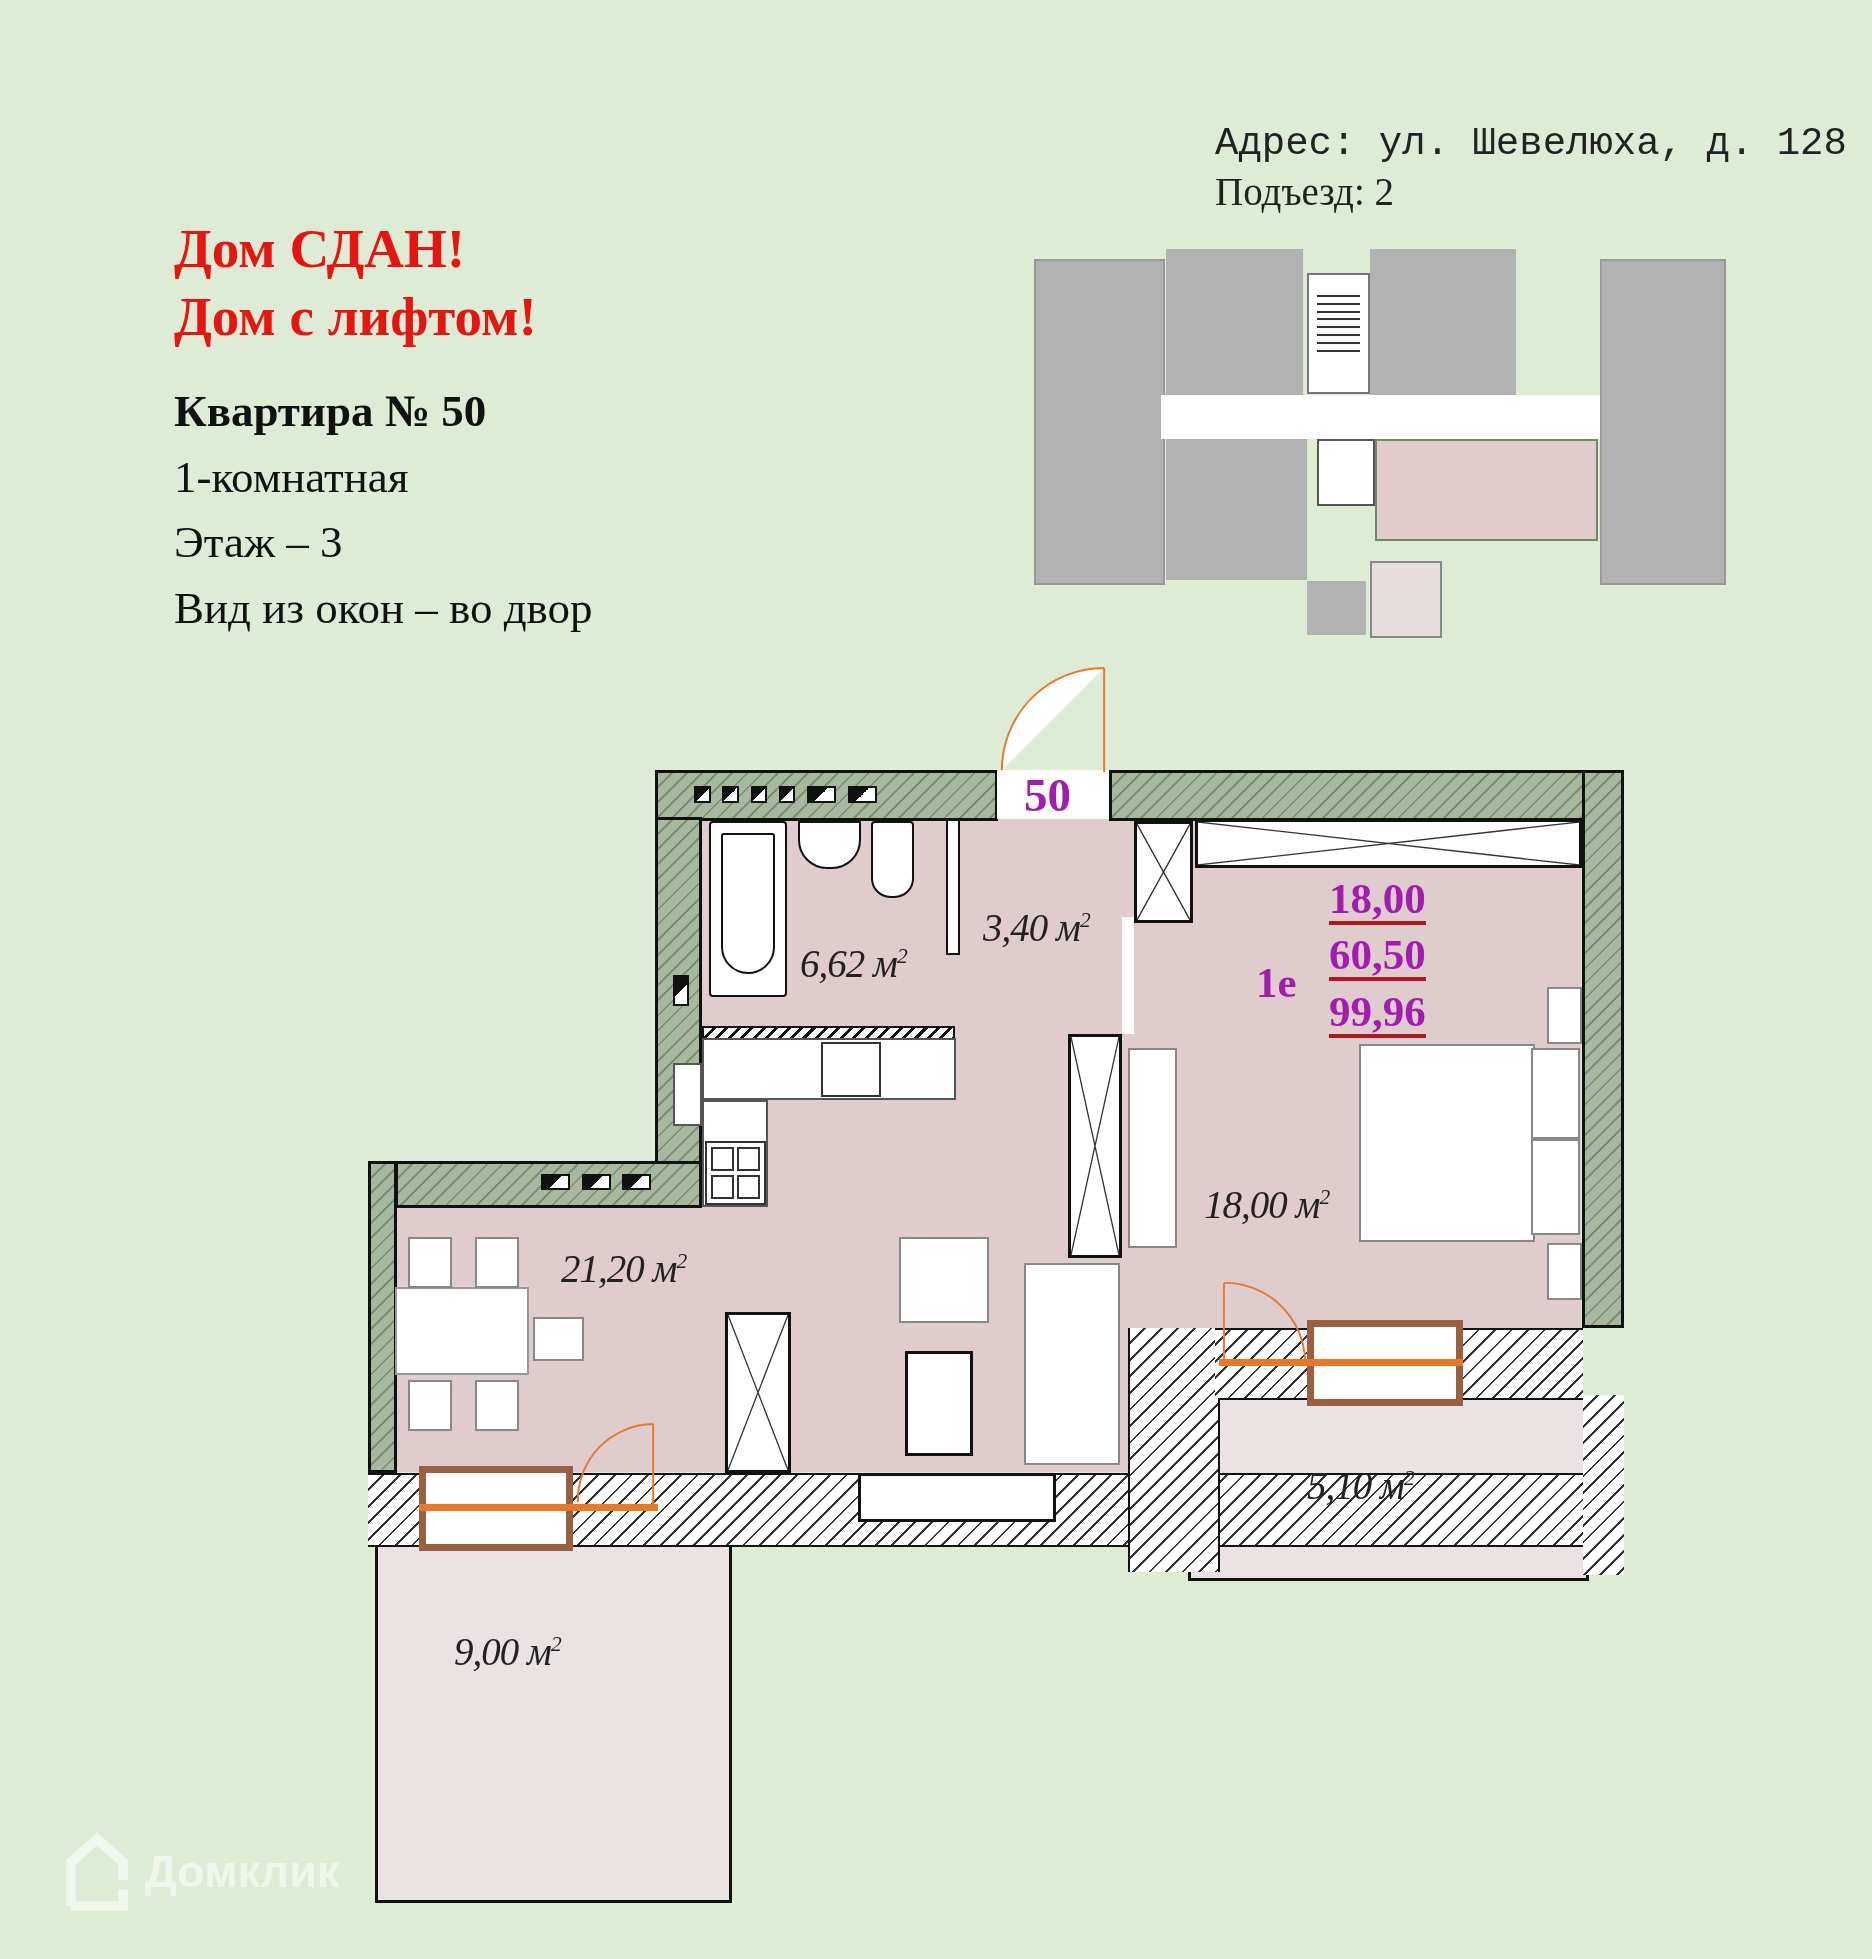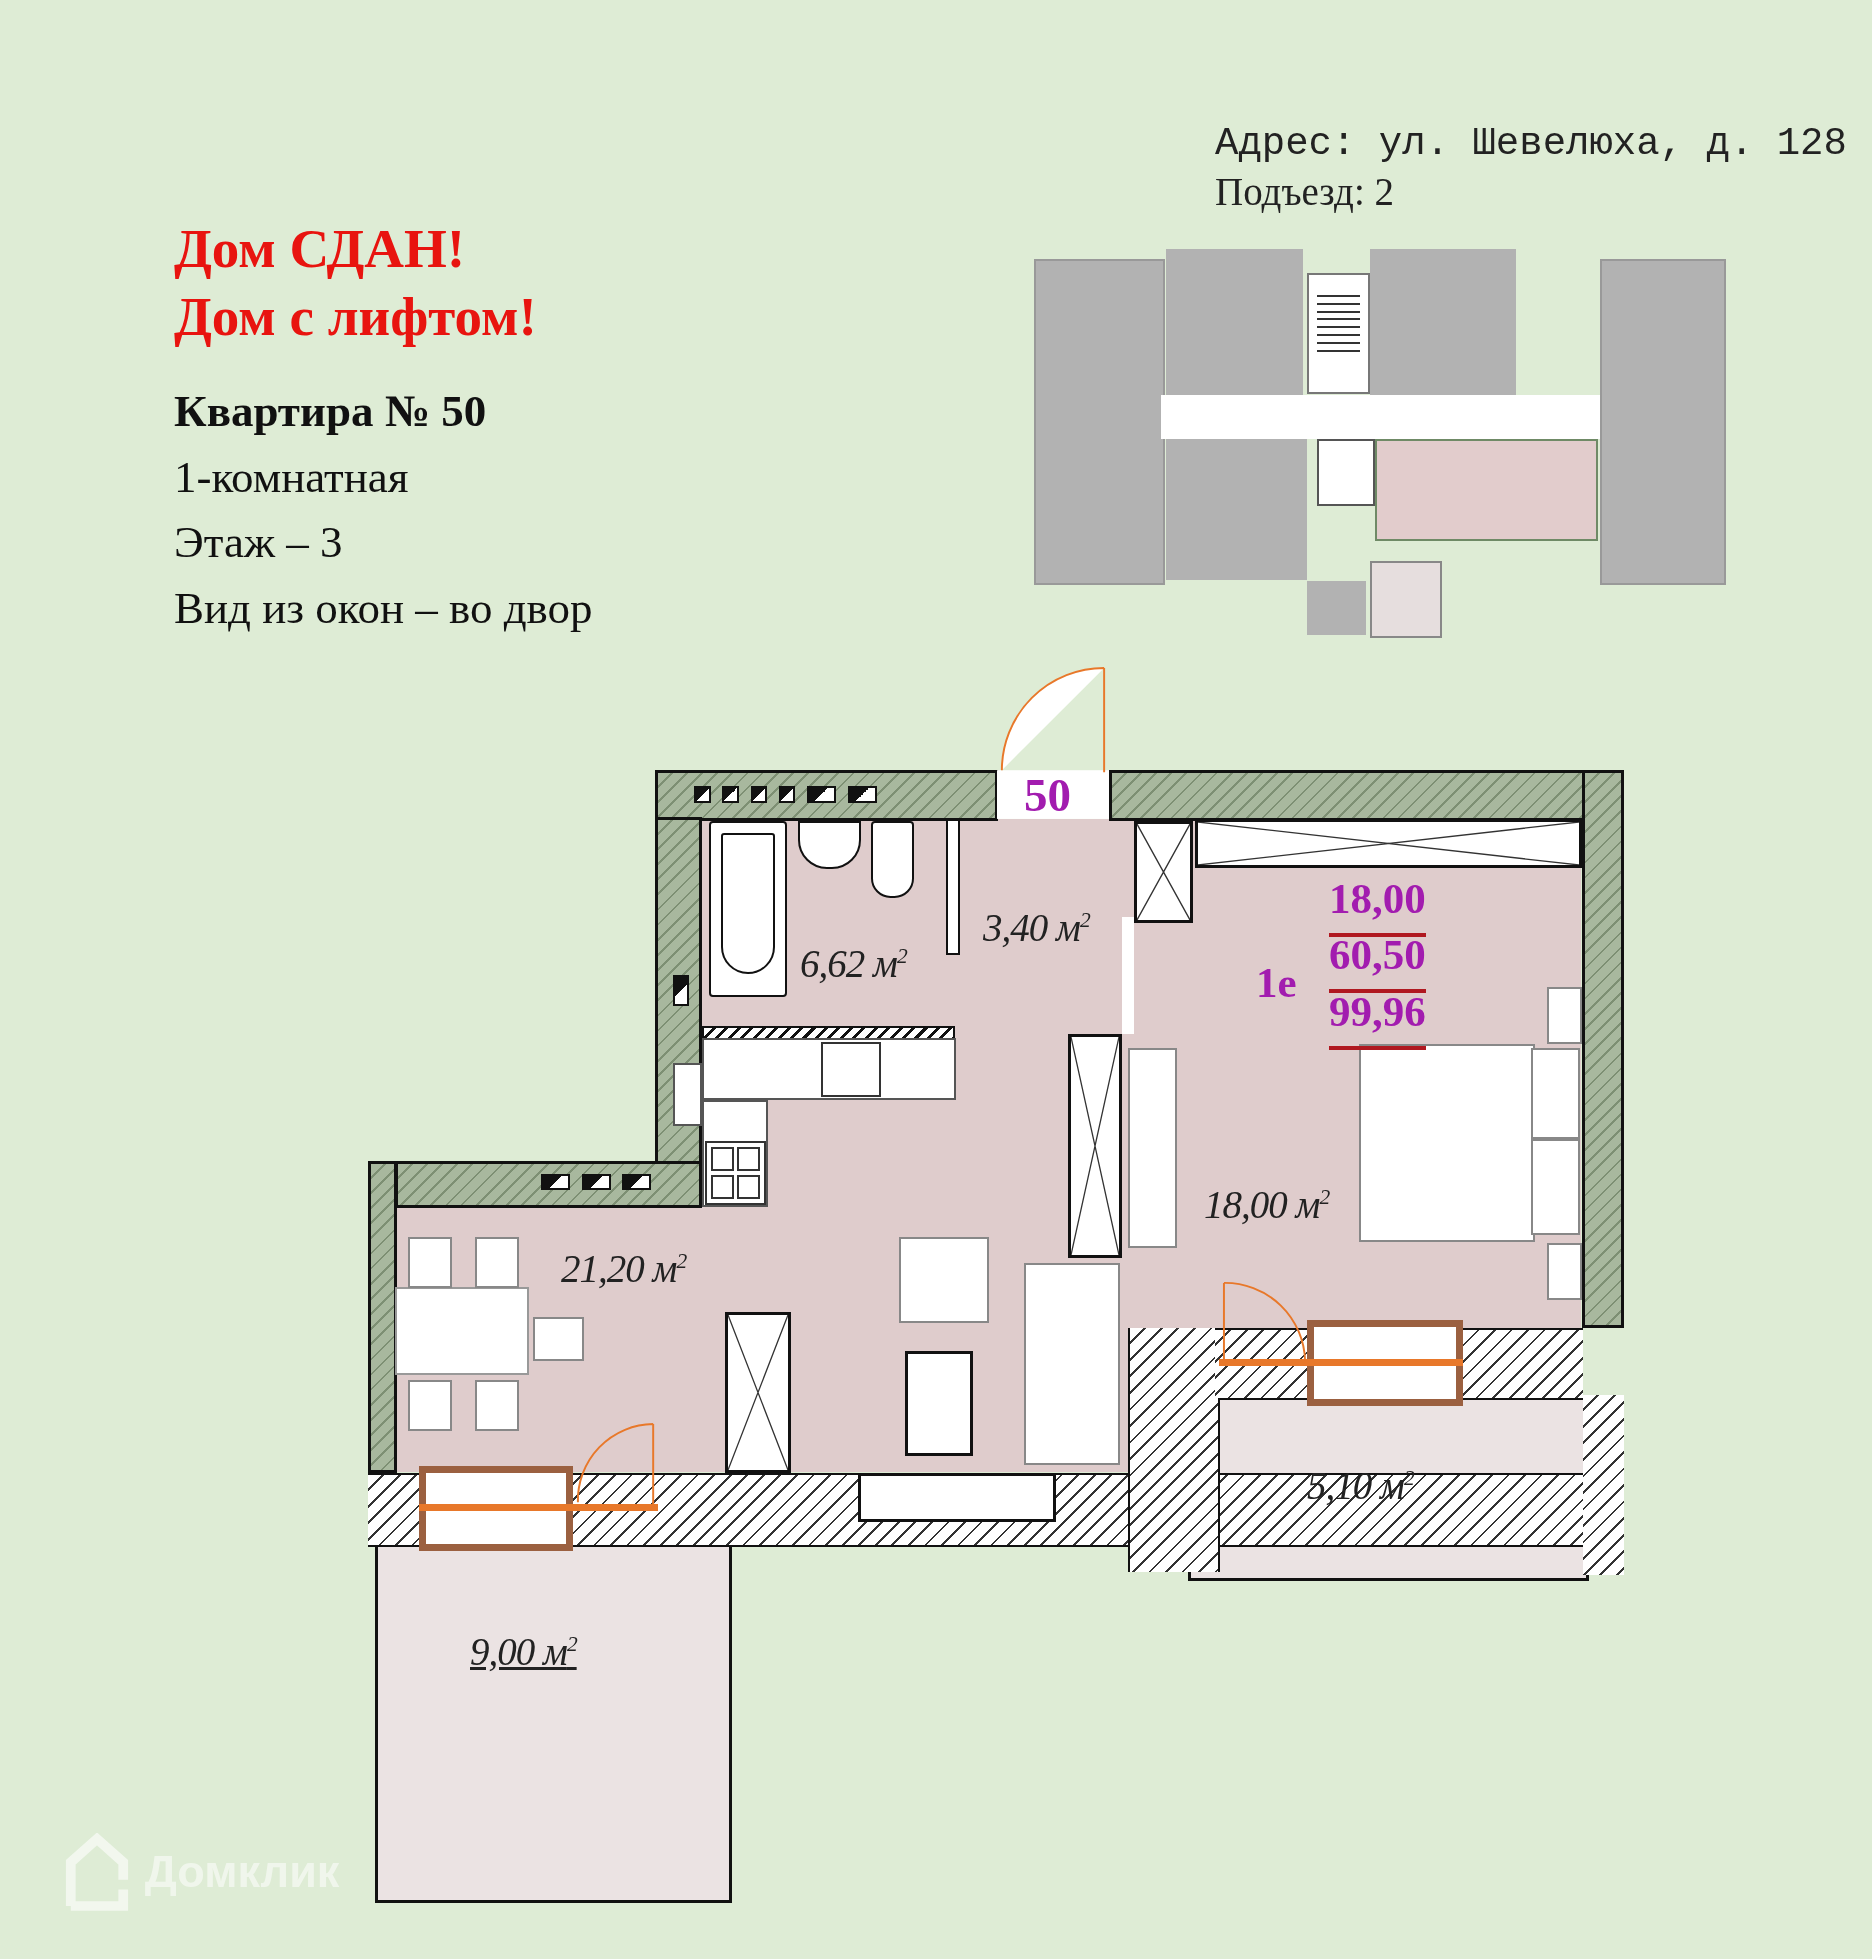--- a/index.html
+++ b/index.html
@@ -11,21 +11,21 @@
   .addr{color:#222;font-size:39px;line-height:47px;left:1215px;}
   .wall{background-color:#a8b89e;background-image:repeating-linear-gradient(135deg,transparent 0 8.8px,rgba(90,110,80,.55) 8.8px 10.7px);border:3.9px solid #111;box-sizing:border-box;}
   .whatch{background-color:#fff;background-image:repeating-linear-gradient(135deg,transparent 0 9.8px,#333 9.8px 11.7px);}
   .room{background:#dfcccc;}
   .room-light{background:#ebe3e3;}
   .furn{background:#fff;border:2.9px solid #888;box-sizing:border-box;}
   .furnk{background:#fff;border:3.9px solid #111;box-sizing:border-box;}
   .area{font-style:italic;color:#222;font-size:39px;letter-spacing:-1px;}
   .area sup{font-size:21.5px;}
   .red{color:#a21caf;font-weight:bold;font-size:43px;}
-  .ul{border-bottom:4.9px solid #b01820;padding-bottom:12px;line-height:45px;}
+  .ul{border-bottom:4.9px solid #b01820;padding-bottom:0;line-height:45px;}
   .vent{background:linear-gradient(135deg,#111 0 50%,#fff 50% 100%);border:2.9px solid #111;box-sizing:border-box;}
   .xbox{background:#fff;border:3.9px solid #111;box-sizing:border-box;}
   .xbox svg{width:100%;height:100%;display:block;}
   .win-orange{border:7.8px solid #9b6040;background:#fff;box-sizing:border-box;}
   .mini{background:#b2b2b2;}
   .watermark{color:rgba(255,255,255,.55);font-family:"Liberation Sans","DejaVu Sans",sans-serif;font-size:45px;font-weight:bold;}
 </style>
 </head>
 <body>
 
@@ -168,21 +168,21 @@
   <div class="abs" style="left:1219px;top:1359px;width:244px;height:6.8px;background:#e8782a;"></div>
   <svg class="abs" style="left:1219px;top:1278px;" width="93" height="88" viewBox="0 0 95 90">
     <path d="M5 5 L5 85 M5 5 A82 82 0 0 1 88 85" fill="none" stroke="#e8782a" stroke-width="2"></path>
   </svg>
 
   <div class="abs area" style="left:800px;top:941px;"><span>6,62 м</span><sup>2</sup></div>
   <div class="abs area" style="left:983px;top:905px;"><span>3,40 м</span><sup>2</sup></div>
   <div class="abs area" style="left:1204px;top:1182px;"><span>18,00 м</span><sup>2</sup></div>
   <div class="abs area" style="left:561px;top:1246px;"><span>21,20 м</span><sup>2</sup></div>
   <div class="abs area" style="left:1307px;top:1463px;"><span>5,10 м</span><sup>2</sup></div>
-  <div class="abs area" style="left:470px;top:1629px;text-decoration:underline;"><span>9,00 м</span><sup>2</sup></div>
+  <div class="abs area" style="left:454px;top:1629px;"><span>9,00 м</span><sup>2</sup></div>
 
   <div class="abs red" style="left:1256px;top:931px;margin-top:27px;">1е</div>
   <div class="abs red ul" style="left:1329px;top:876px;">18,00</div>
   <div class="abs red ul" style="left:1329px;top:932px;">60,50</div>
   <div class="abs red ul" style="left:1329px;top:989px;">99,96</div>
 </div>
 
 <div class="abs" style="left:63px;top:1833px;display:flex;align-items:center;gap:13.7px;">
   <svg width="68" height="78" viewBox="0 0 70 80">
     <path d="M8 75 L8 30 L35 6 L62 30 L62 48 M62 58 L62 75 L8 75" fill="none" stroke="rgba(255,255,255,.6)" stroke-width="10"></path>

